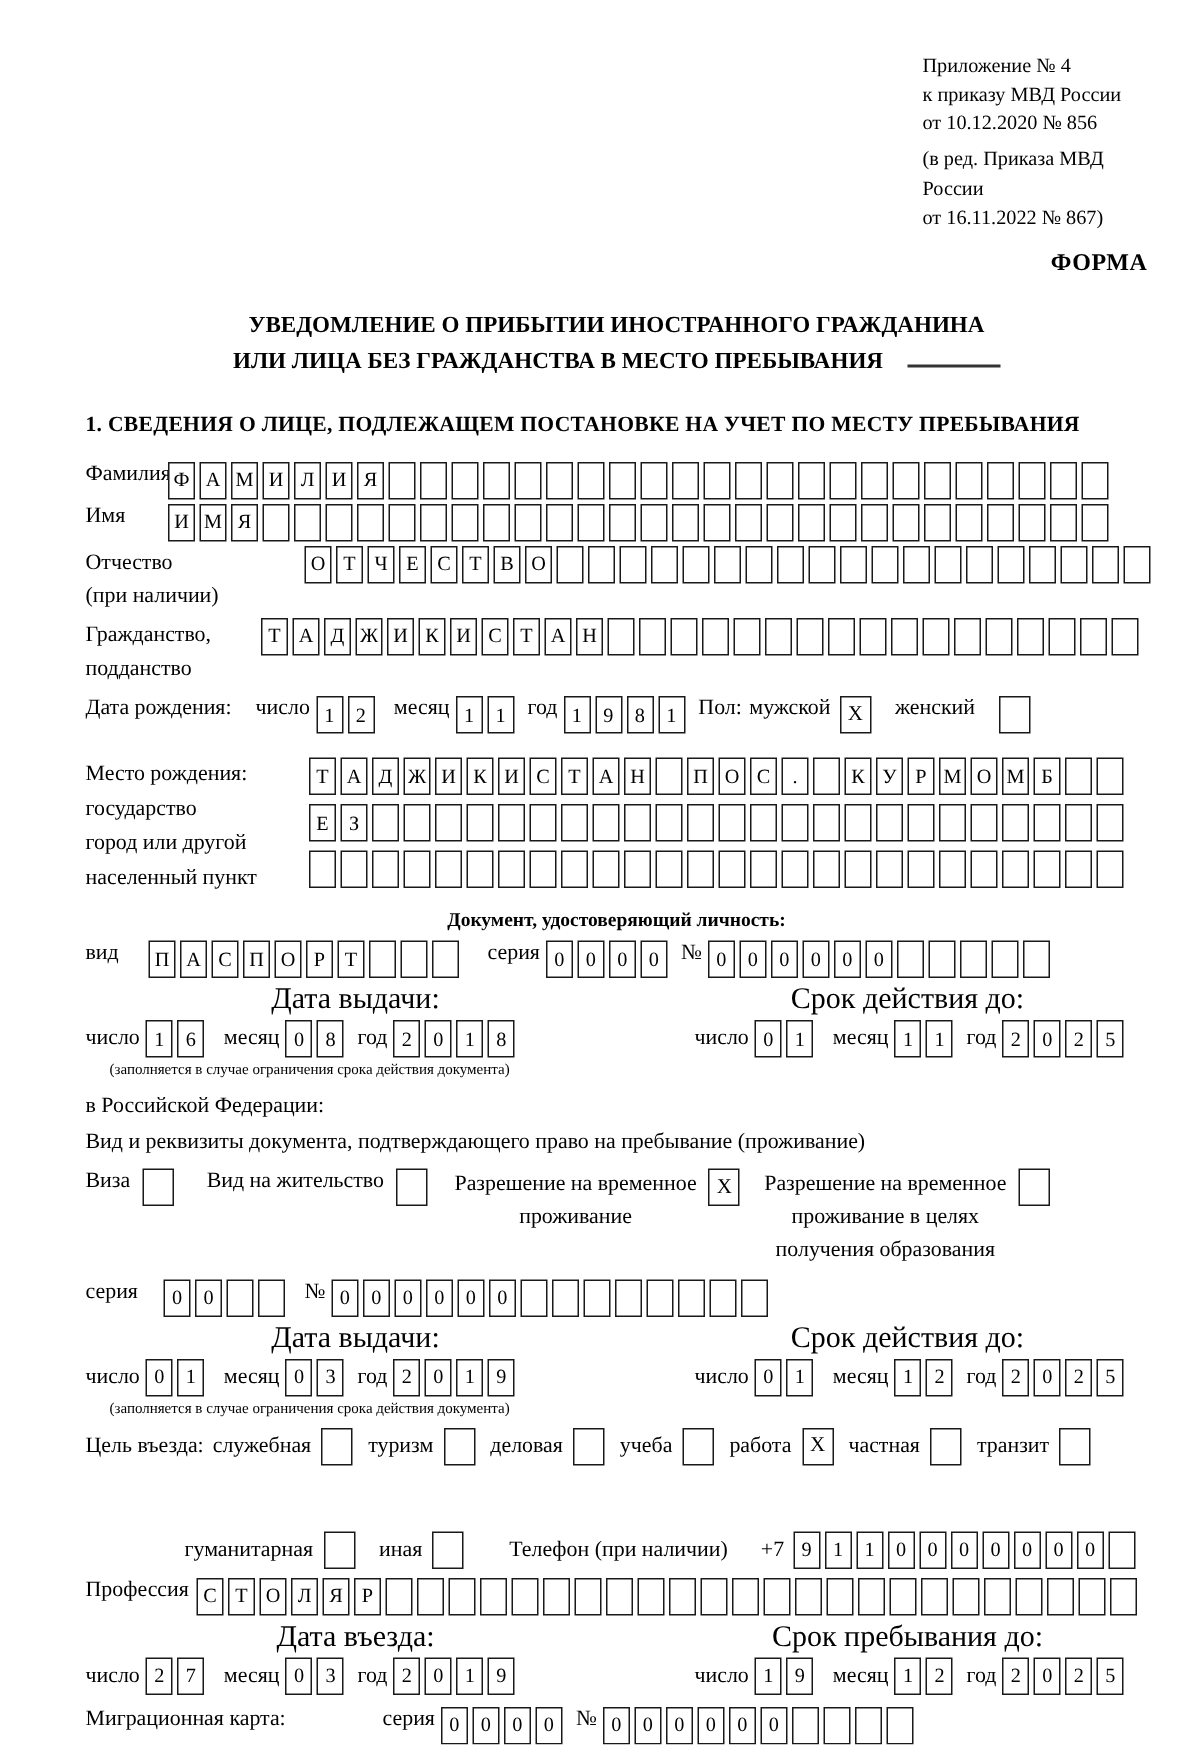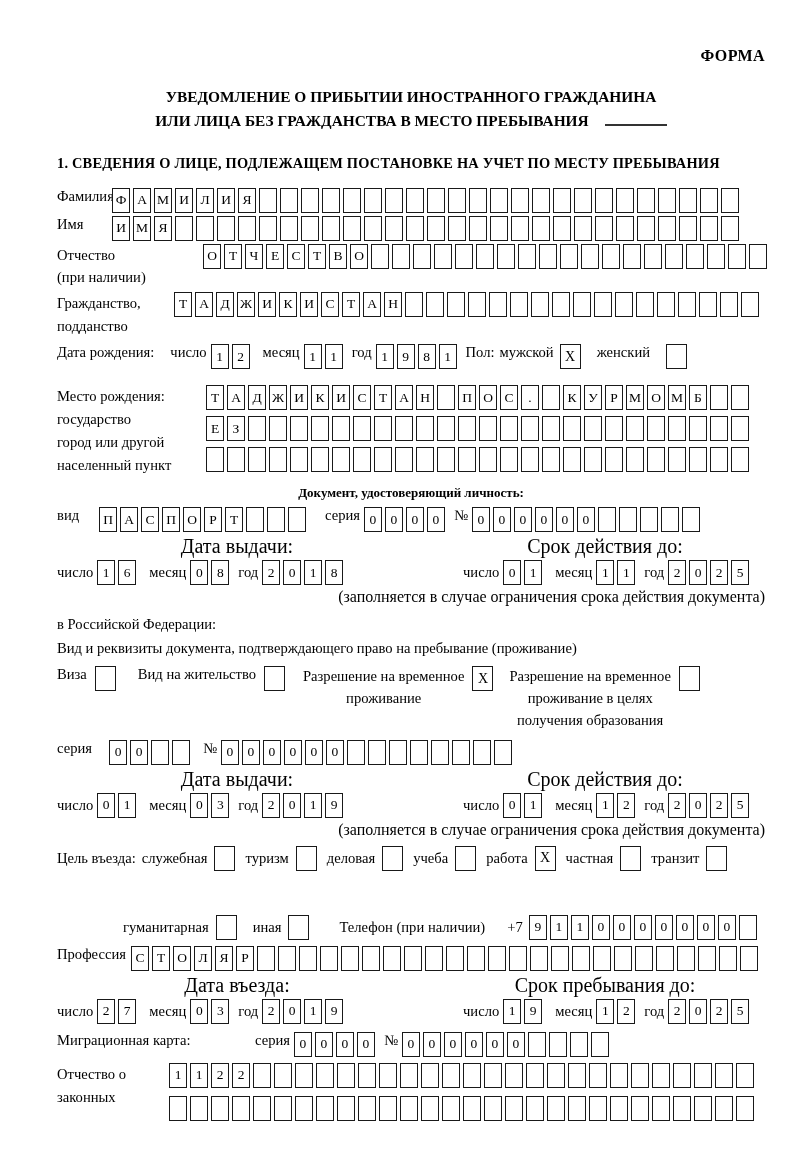--- a/index.html
+++ b/index.html
@@ -35,38 +35,45 @@
   .split .labels{flex-shrink:0;font-size:14.6px;line-height:1.58;}
   .split .boxrows{display:flex;flex-direction:column;gap:6px;}
   
   .doc-header{text-align:center;font-weight:bold;font-size:13px;margin:8px 0 6px;}
   .dates-head{display:flex;font-size:20px;margin-top:3px;margin-bottom:2px;gap:28px;}
   .dh-left{width:360px;text-align:center;flex-shrink:0;}
   .dh-right{flex:1;text-align:center;}
   .dates-vals{display:flex;align-items:center;font-size:14.6px;}
   .dgroup{display:flex;align-items:center;flex-shrink:0;}
   .dg-left{width:360px;}
-  .note{font-size:16px;text-align:right;margin:3px 0 7px;}
+  .note{font-size:10px;text-align:left;margin:3px 16px 7px;}
   .intro{font-size:14.6px;line-height:1.6;margin-top:4px;}
   
   .options-row{display:flex;align-items:flex-start;font-size:14.6px;margin-top:6px;margin-bottom:8px;}
   .opt{display:flex;align-items:flex-start;}
   .opt .cb{margin-left:8px;}
   .opt-text{text-align:center;line-height:1.5;}
   
   .purpose-row{display:flex;align-items:center;font-size:14.6px;margin-bottom:6px;}
   .purpose-row .checkbox{margin-left:7px;}
   .pgap{margin-left:10px;}
   .indent2{margin-left:66px;margin-top:44px;}
 </style>
 </head>
 <body>
 
 <div class="page">
 
+  <div class="appendix">
+    <div>Приложение № 4</div>
+    <div>к приказу МВД России</div>
+    <div>от 10.12.2020 № 856</div>
+    <div class="ed0">(в ред. Приказа МВД России</div>
+    <div>от 16.11.2022 № 867)</div>
+  </div>
 
   <div class="forma">ФОРМА</div>
 
   <div class="title">
     <div>УВЕДОМЛЕНИЕ О ПРИБЫТИИ ИНОСТРАННОГО ГРАЖДАНИНА</div>
     <div>
       <span>ИЛИ ЛИЦА БЕЗ ГРАЖДАНСТВА В МЕСТО ПРЕБЫВАНИЯ</span><span class="blank-line"></span>
     </div>
   </div>
 

